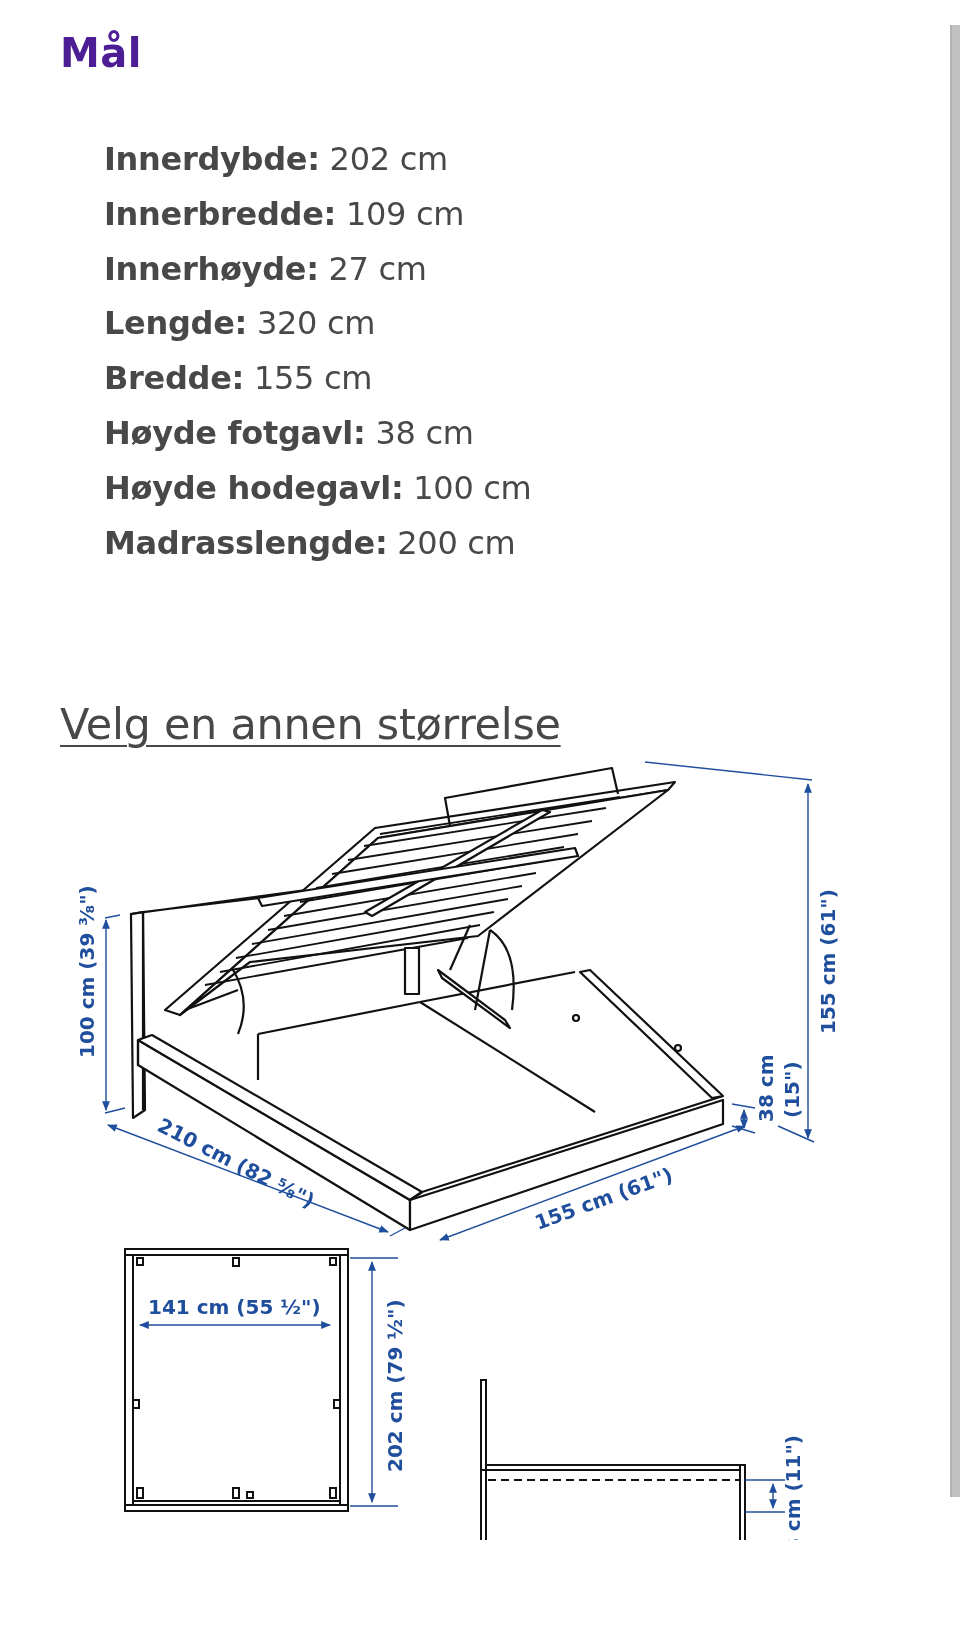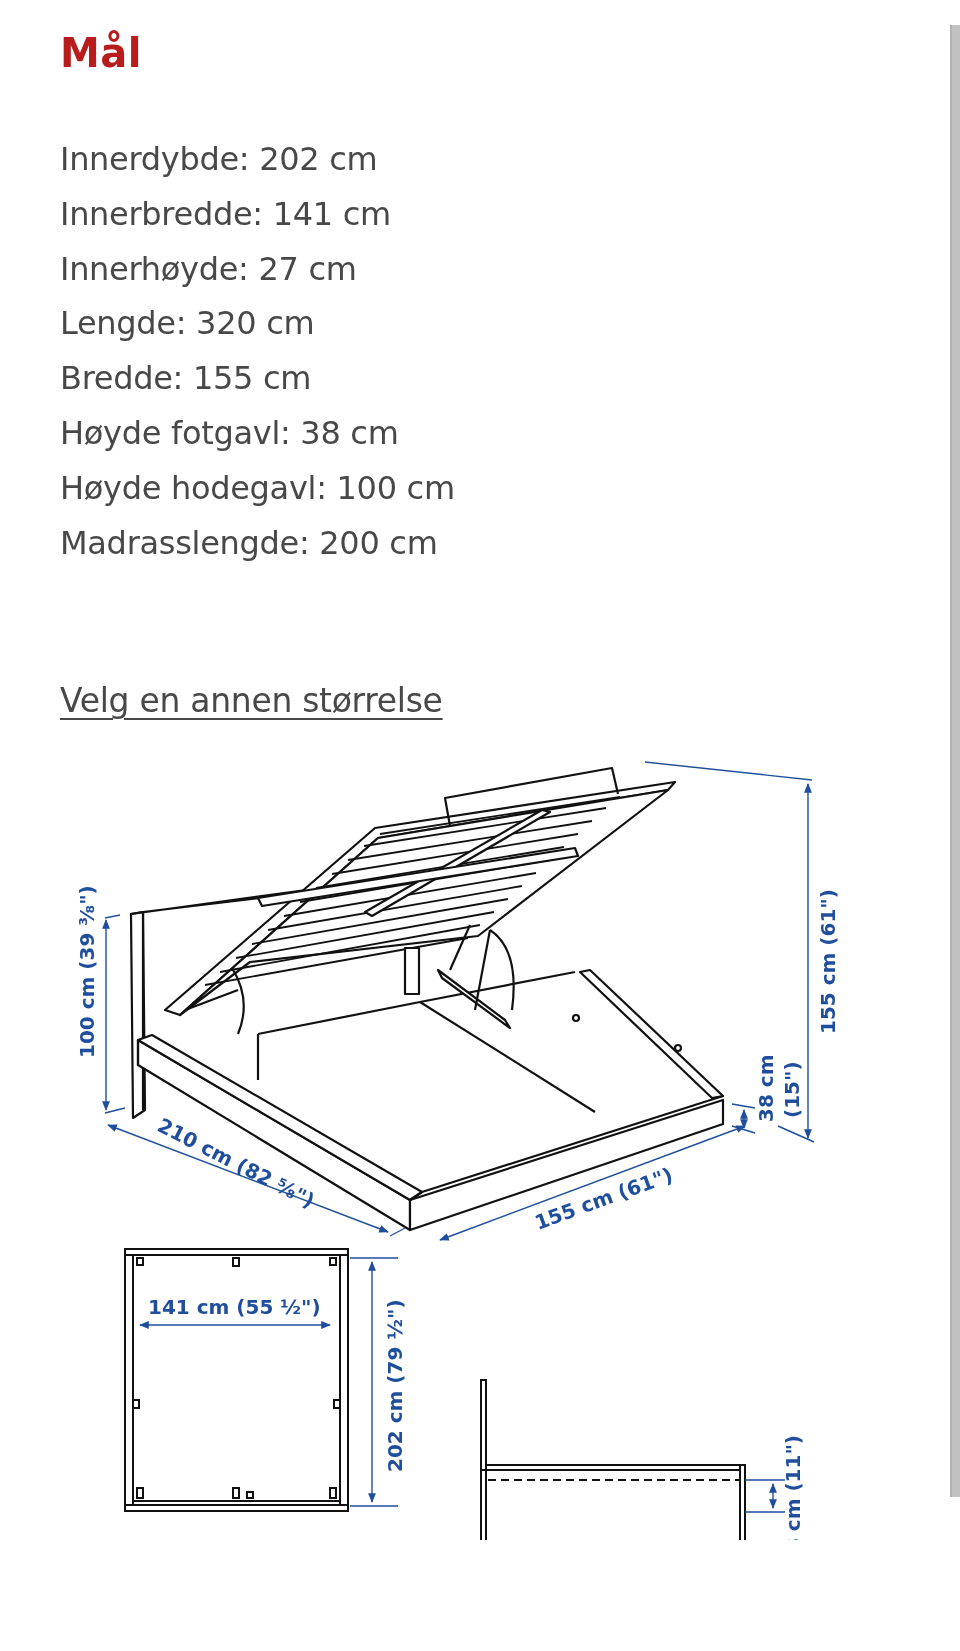--- a/index.html
+++ b/index.html
@@ -1,38 +1,38 @@
 <!DOCTYPE html>
 <html><head>
 <meta charset="utf-8">
 <style>
   html, body { margin: 0; padding: 0; background: #ffffff; }
   body { width: 960px; height: 1651px; position: relative; overflow: hidden;
          font-family: "DejaVu Sans", "Liberation Sans", sans-serif; color: #484848; }
   .title { position: absolute; left: 60px; top: 30px; font-size: 40px; font-weight: bold;
-           color: #b91c1c; margin: 0; letter-spacing: 0.5px; }
+           color: #4c1d95; margin: 0; letter-spacing: 0.5px; }
   .specs { position: absolute; left: 60px; top: 132px; margin: 0; padding: 0; list-style: none; }
   .specs li { font-size: 32px; line-height: 54.8px; color: #484848; white-space: nowrap; letter-spacing: -0.3px; }
-  .specs .lbl { font-weight: normal; }
-  .link { position: absolute; left: 60px; top: 681px; font-size: 33px; color: #484848;
+  .specs .lbl { font-weight: bold; margin-left: 44px; }
+  .link { position: absolute; left: 60px; top: 699px; font-size: 43px; color: #484848;
           text-decoration: underline; text-underline-offset: 6px; text-decoration-thickness: 2px;
           letter-spacing: -0.3px; }
   .scrollbar { position: absolute; left: 950px; top: 25px; width: 10px; height: 1472px; background: #c1c1c1;
                border-left: 2px solid #b2b2b2; box-sizing: border-box; }
   svg.drawing { position: absolute; left: 0; top: 740px; }
   .dim { fill: #1f4e9c; font-family: "DejaVu Sans", "Liberation Sans", sans-serif; font-weight: bold; font-size: 20px; }
 </style>
 </head>
 <body>
 
 <h1 class="title">Mål</h1>
 
 <ul class="specs">
   <li><span class="lbl">Innerdybde:</span> <span>202 cm</span></li>
-  <li><span class="lbl">Innerbredde:</span> <span>141 cm</span></li>
+  <li><span class="lbl">Innerbredde:</span> <span>109 cm</span></li>
   <li><span class="lbl">Innerhøyde:</span> <span>27 cm</span></li>
   <li><span class="lbl">Lengde:</span> <span>320 cm</span></li>
   <li><span class="lbl">Bredde:</span> <span>155 cm</span></li>
   <li><span class="lbl">Høyde fotgavl:</span> <span>38 cm</span></li>
   <li><span class="lbl">Høyde hodegavl:</span> <span>100 cm</span></li>
   <li><span class="lbl">Madrasslengde:</span> <span>200 cm</span></li>
 </ul>
 
 <a class="link">Velg en annen størrelse</a>
 

